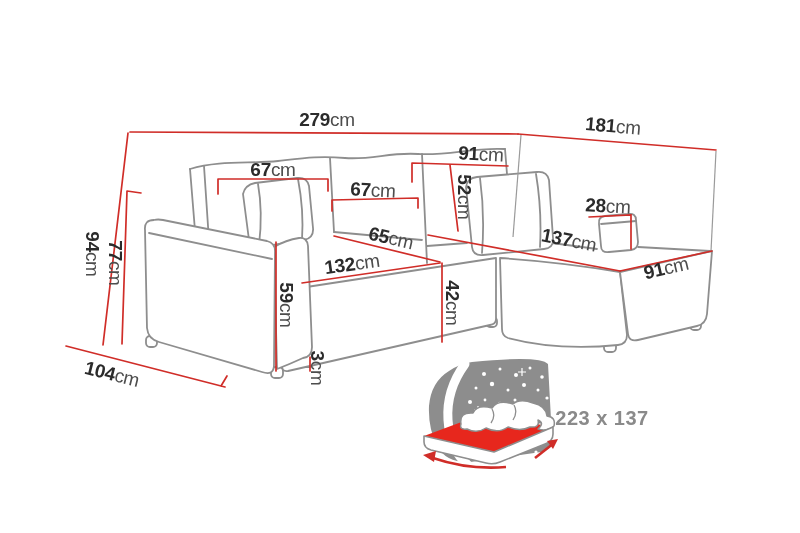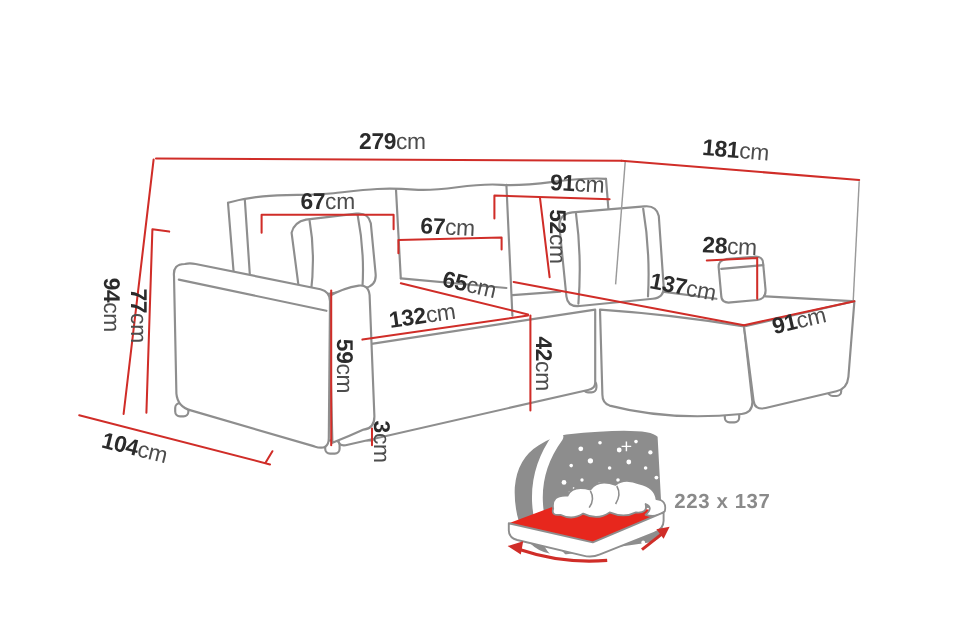--- a/index.html
+++ b/index.html
@@ -11,21 +11,21 @@
   .dim{
     position:absolute;white-space:nowrap;z-index:5;
     transform:translate(-50%,-50%) rotate(var(--rot,0deg));
     font-size:19px;line-height:1;letter-spacing:-0.3px;
   }
   .dim .num{font-weight:700;color:#2b2b2b;}
   .dim .unit{font-weight:400;color:#4d4d4d;}
   .bed-size{
     position:absolute;left:602px;top:418px;z-index:5;
     transform:translate(-50%,-50%);white-space:nowrap;
-    font-size:17px;font-weight:700;color:#8a8a8a;letter-spacing:.5px;
+    font-size:20px;font-weight:700;color:#8a8a8a;letter-spacing:.5px;
   }
 </style>
 </head>
 <body>
 
 <div class="stage">
 
   <svg width="800" height="533" viewBox="0 0 800 533">
 
     <g stroke="#8e8e8e" stroke-width="1.8" fill="none" stroke-linecap="round" stroke-linejoin="round">

